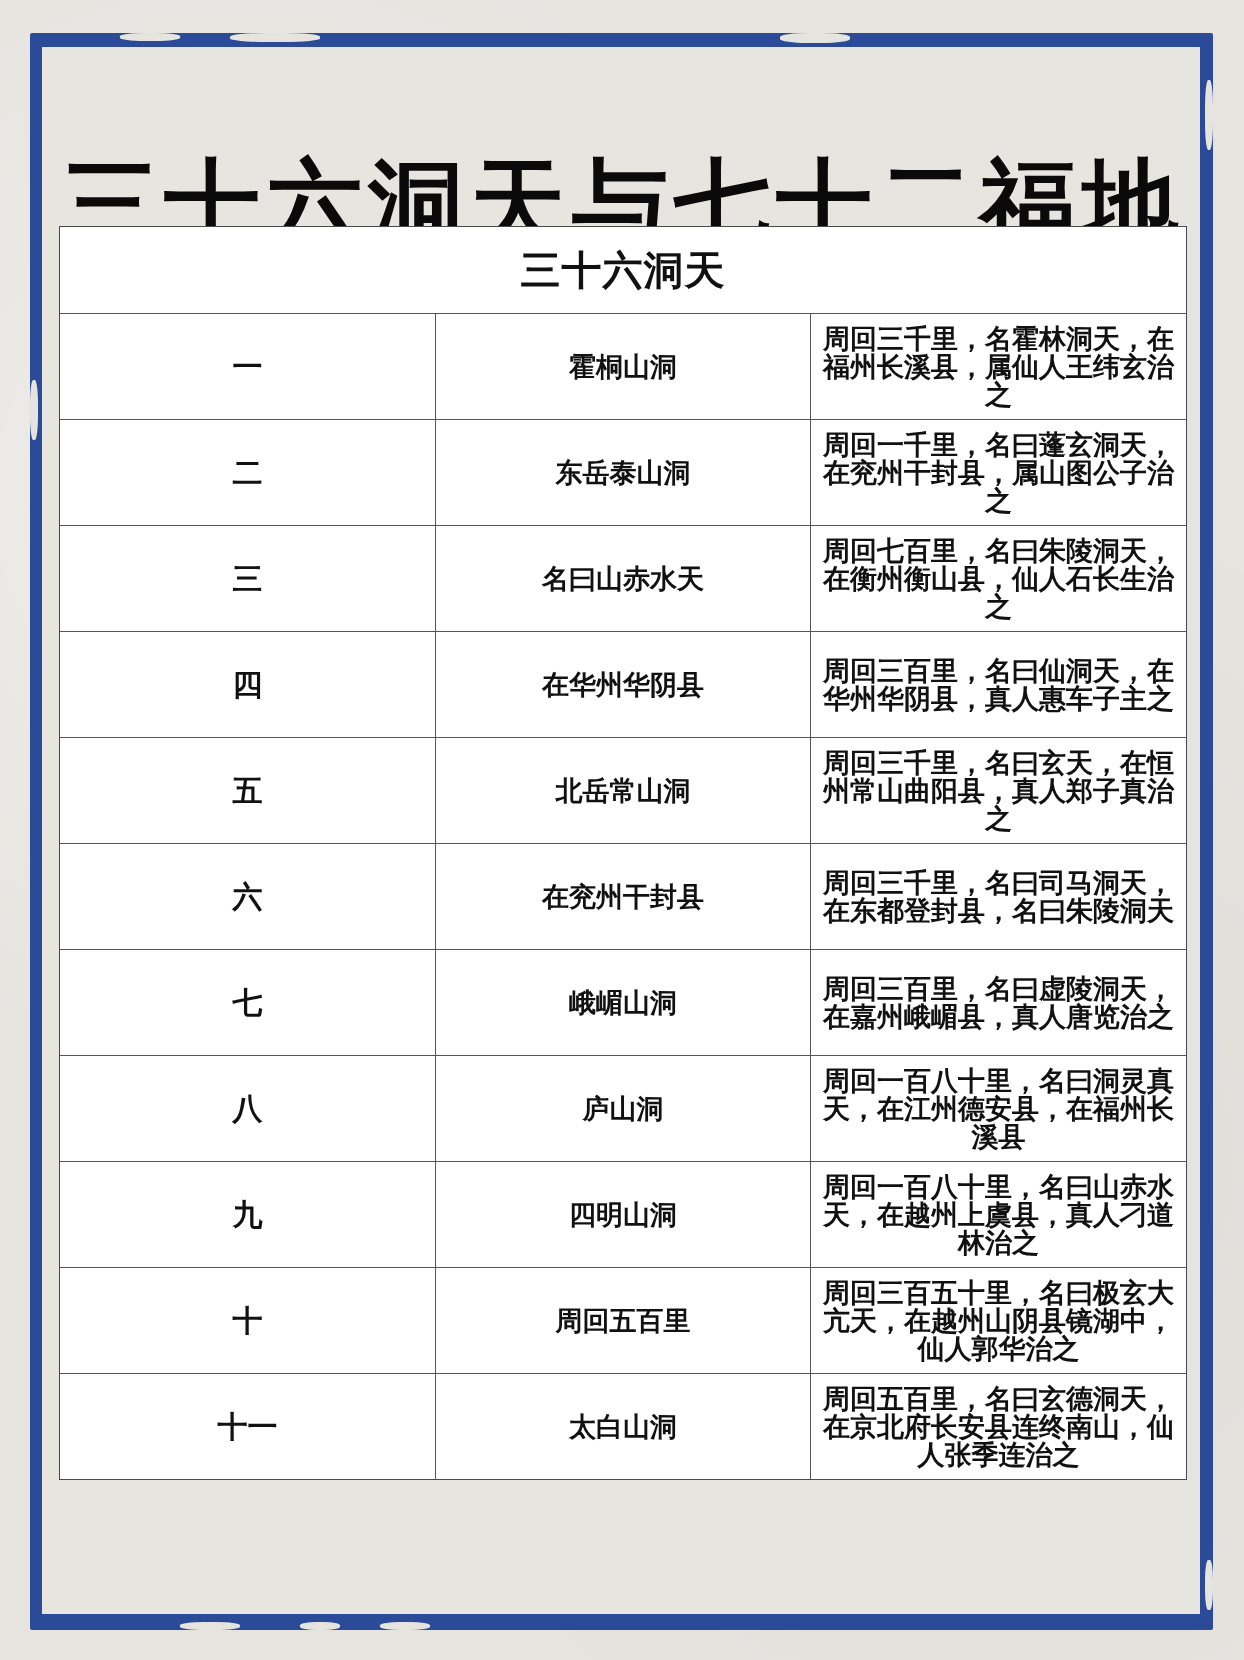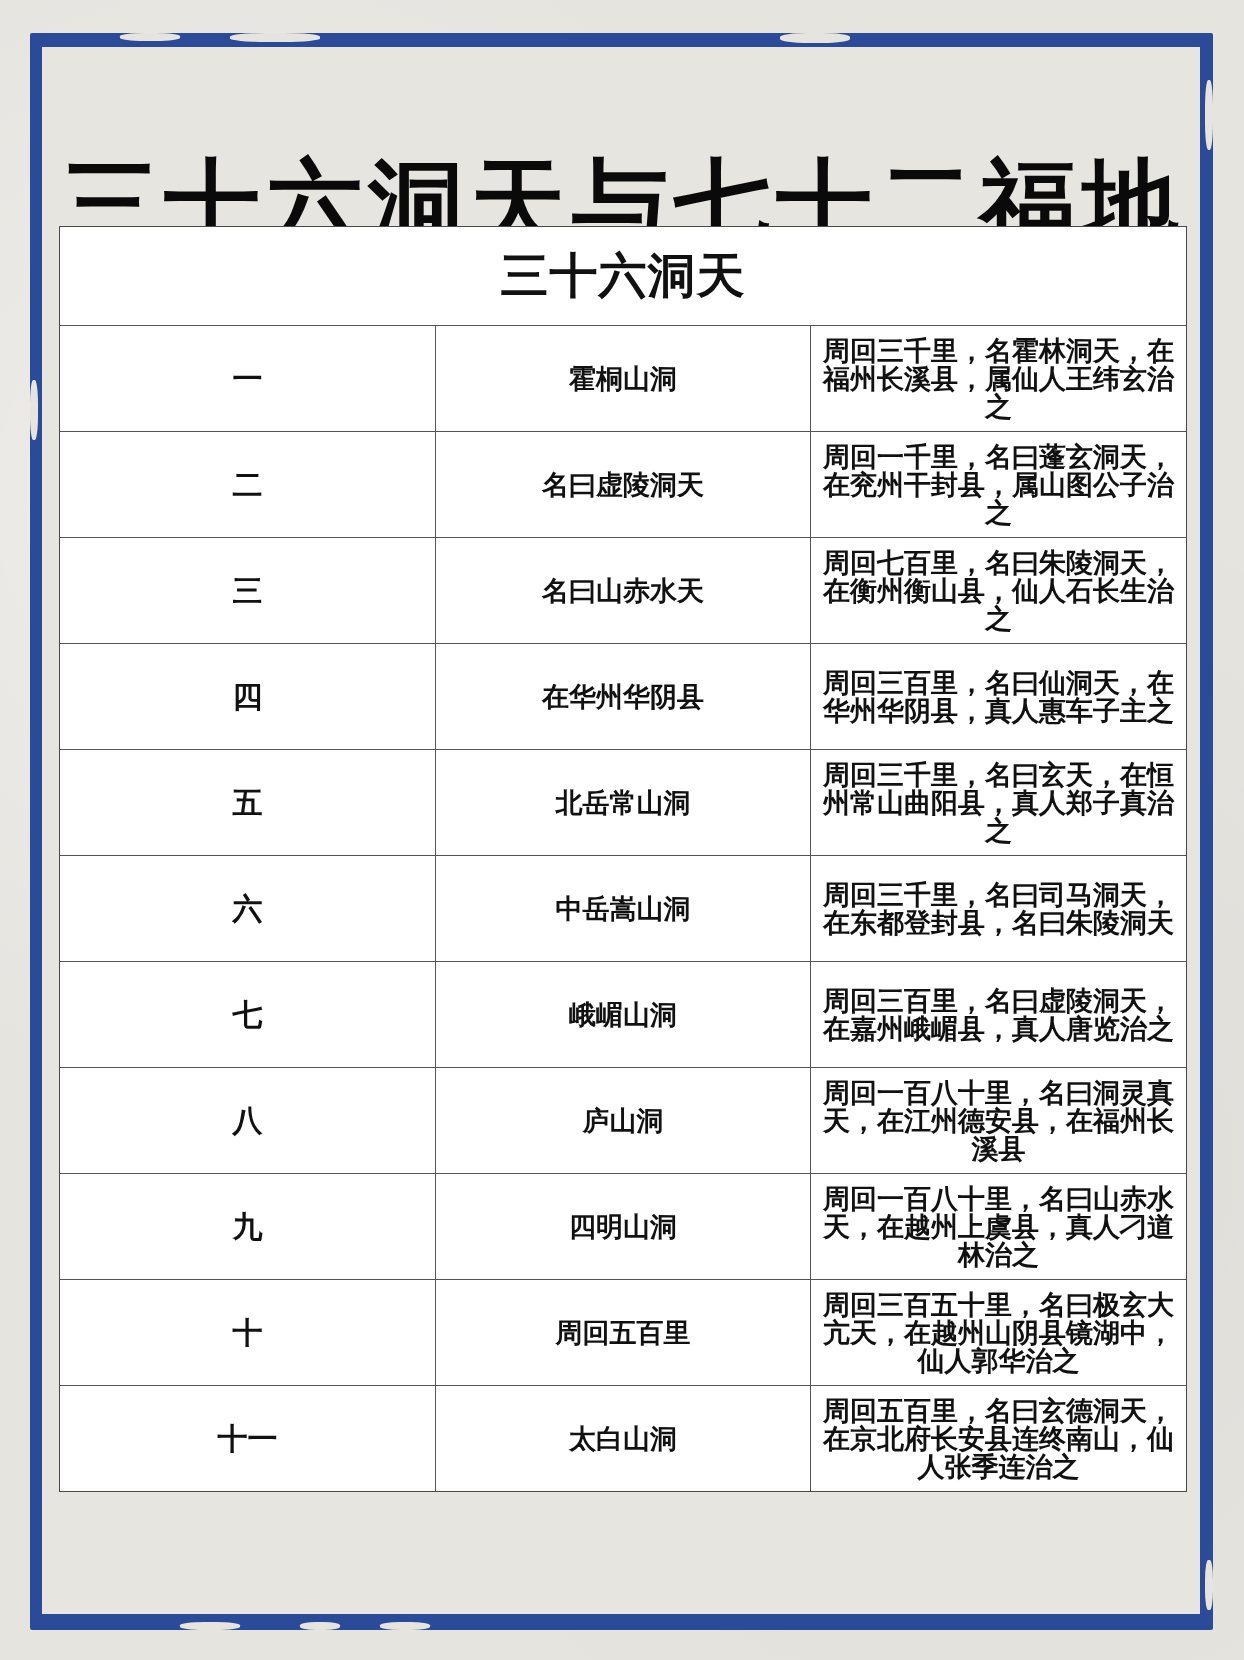--- a/index.html
+++ b/index.html
@@ -68,22 +68,22 @@
   }
   td, th {
     border: 1.5px solid #555;
     text-align: center;
     vertical-align: middle;
     font-weight: bold;
     color: #111;
     padding: 0;
   }
   th.section-header {
-    height: 98px;
-    font-size: 48px;
+    height: 86px;
+    font-size: 40px;
     letter-spacing: 1px;
     border-top: none;
     border-left: none;
     border-right: none;
   }
   td {
     height: 105px;
     font-size: 27px;
     line-height: 28px;
   }
@@ -118,41 +118,41 @@
       </tr>
     </thead>
     <tbody>
       <tr>
         <td class="num">一</td>
         <td class="name">霍桐山洞</td>
         <td class="desc">周回三千里，名霍林洞天，在福州长溪县，属仙人王纬玄治之</td>
       </tr>
       <tr>
         <td class="num">二</td>
-        <td class="name">名曰虚陵洞天</td>
+        <td class="name">东岳泰山洞</td>
         <td class="desc">周回一千里，名曰蓬玄洞天，在兖州干封县，属山图公子治之</td>
       </tr>
       <tr>
         <td class="num">三</td>
         <td class="name">名曰山赤水天</td>
         <td class="desc">周回七百里，名曰朱陵洞天，在衡州衡山县，仙人石长生治之</td>
       </tr>
       <tr>
         <td class="num">四</td>
         <td class="name">在华州华阴县</td>
         <td class="desc">周回三百里，名曰仙洞天，在华州华阴县，真人惠车子主之</td>
       </tr>
       <tr>
         <td class="num">五</td>
         <td class="name">北岳常山洞</td>
         <td class="desc">周回三千里，名曰玄天，在恒州常山曲阳县，真人郑子真治之</td>
       </tr>
       <tr>
         <td class="num">六</td>
-        <td class="name">中岳嵩山洞</td>
+        <td class="name">在兖州干封县</td>
         <td class="desc">周回三千里，名曰司马洞天，在东都登封县，名曰朱陵洞天</td>
       </tr>
       <tr>
         <td class="num">七</td>
         <td class="name">峨嵋山洞</td>
         <td class="desc">周回三百里，名曰虚陵洞天，在嘉州峨嵋县，真人唐览治之</td>
       </tr>
       <tr>
         <td class="num">八</td>
         <td class="name">庐山洞</td>

